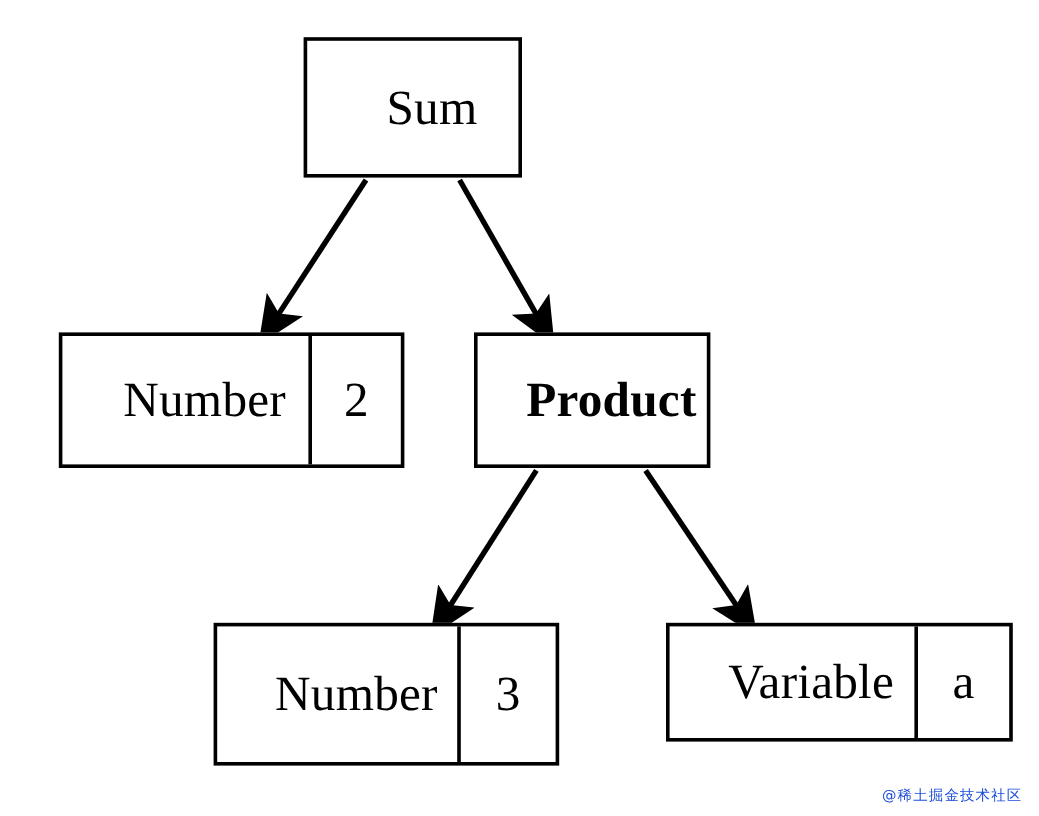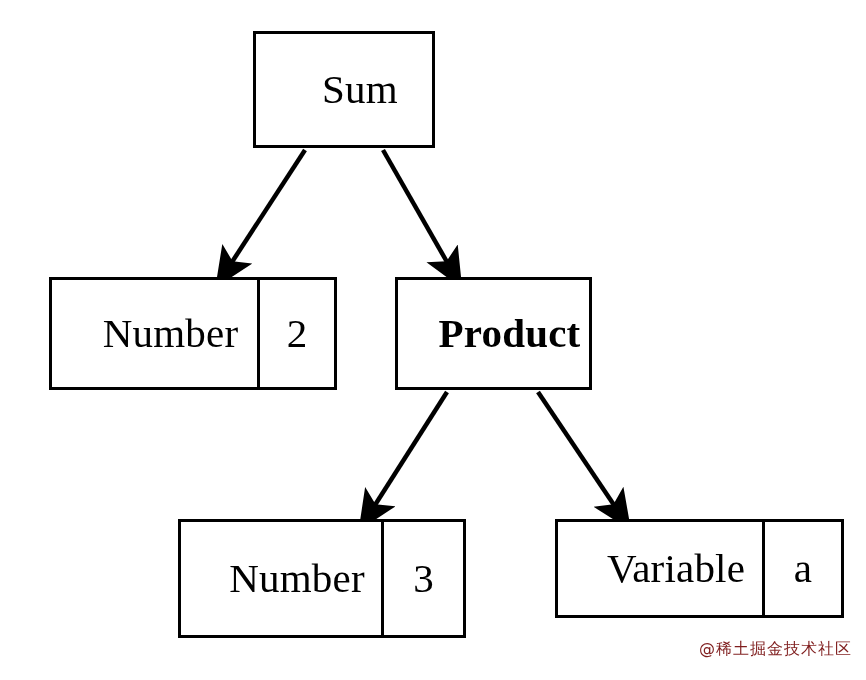--- a/index.html
+++ b/index.html
@@ -59,23 +59,23 @@
   #node-number3  { left: 178px; top: 519px; width: 288px; height: 119px; }
   #node-variable { left: 523px; top: 519px; width: 289px; height: 99px; margin-left: 32px; }
 
   #node-number2 .value-cell  { width: 77px; }
   #node-number3 .value-cell  { width: 82px; }
   #node-variable .value-cell { width: 79px; }
 
   .watermark {
     position: absolute;
     right: 14px;
-    bottom: 20px;
-    color: #7f1d1d;
-    font-size: 16px;
+    bottom: 8px;
+    color: #1d4ed8;
+    font-size: 12px;
     font-family: "DejaVu Sans", "Liberation Sans", sans-serif;
     letter-spacing: 1px;
     white-space: nowrap;
     user-select: none;
     z-index: 3;
   }
 </style>
 </head>
 <body>
 

